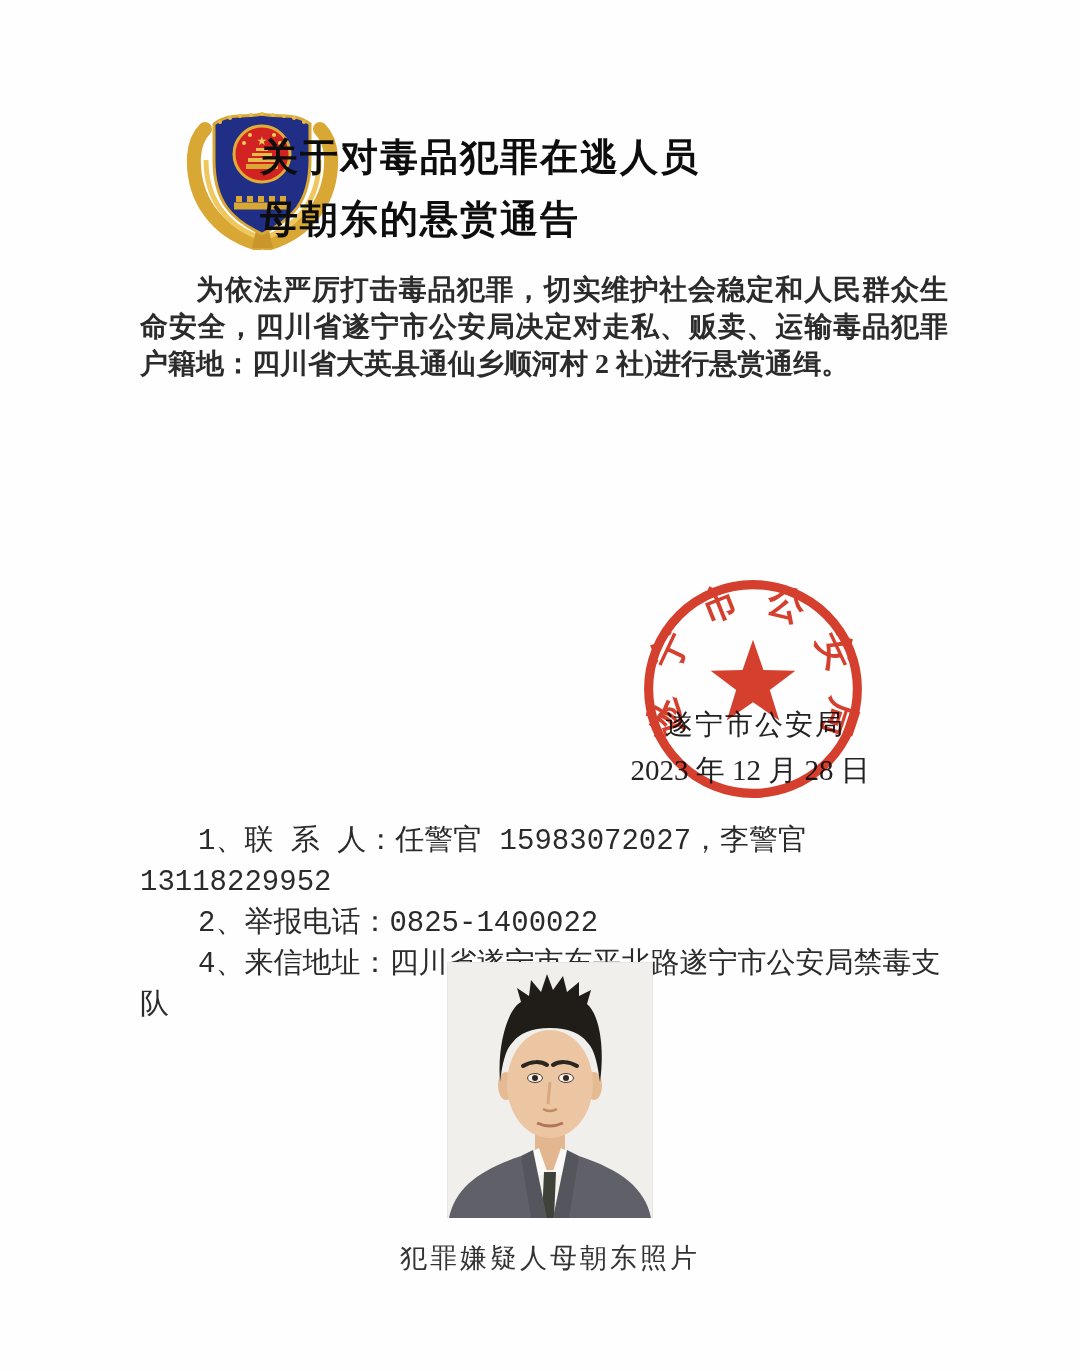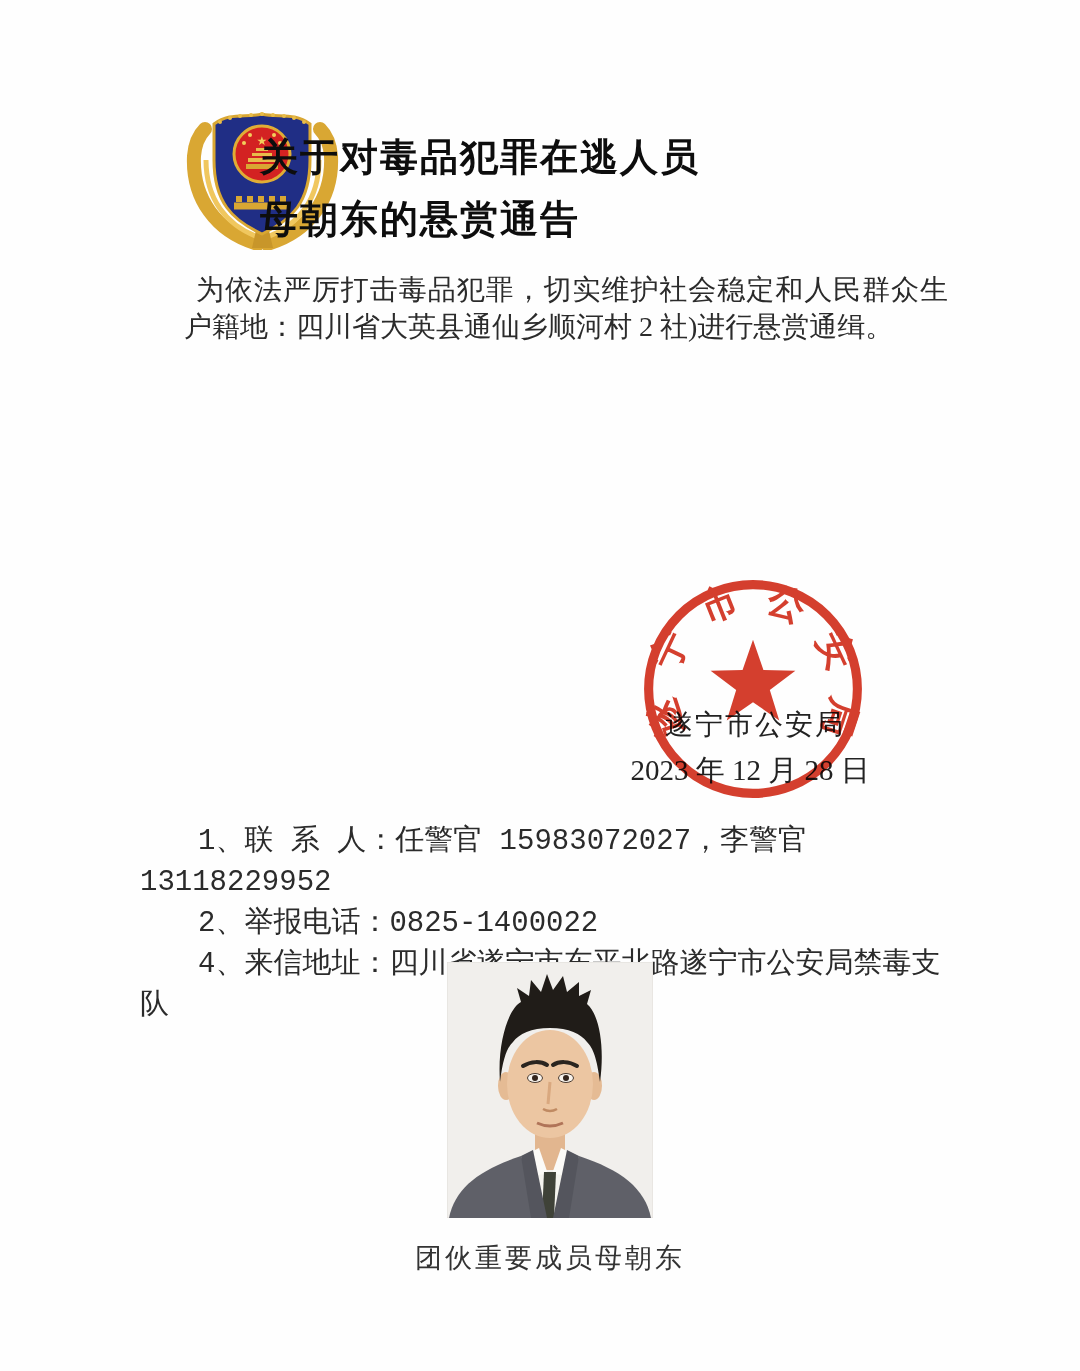--- a/index.html
+++ b/index.html
@@ -14,25 +14,25 @@
   .title-block {
     position:absolute; left:260px; top:126px; width:680px;
     text-align:left; font-family:"Liberation Sans", sans-serif;
     font-weight:bold; font-size:38px; line-height:62px; color:#0d0d0d;
     letter-spacing:2px;
   }
 
   
   .body-text {
     position:absolute; left:140px; top:271px; width:808px;
-    font-size:28px; line-height:37px; color:#2b2b2b;
+    font-size:28px; line-height:37px; color:#2b2b2b;font-weight:bold;
   }
   .body-line { text-align:justify; text-align-last:justify; }
   .body-line.first { padding-left:2em; }
-  .body-line.last { text-align-last:left;margin-left:44px; }
+  .body-line.last { text-align-last:left; }
 
   
   .issuer {
     position:absolute; left:615px; top:706px; width:280px;
     text-align:center; font-size:28px; color:#222; letter-spacing:2px;
   }
   .issue-date {
     position:absolute; left:600px; top:751px; width:300px;
     text-align:center; font-size:29px; color:#222;
   }
@@ -101,20 +101,21 @@
   </svg>
 
   <div class="title-block">
       <div class="title-line first">关于对毒品犯罪在逃人员</div>
       <div class="title-line last">母朝东的悬赏通告</div>
     </div>
 
   <div class="body-text">
     <div>
         <div class="body-line first">为依法严厉打击毒品犯罪，切实维护社会稳定和人民群众生</div>
+        <div class="body-line">命安全，四川省遂宁市公安局决定对走私、贩卖、运输毒品犯罪</div>
         <div class="body-line last">户籍地：四川省大英县通仙乡顺河村 2 社)进行悬赏通缉。</div>
       </div>
   </div>
 
   <div class="issuer">遂宁市公安局</div>
   <div class="issue-date">2023 年 12 月 28 日</div>
 
   <svg class="seal" viewBox="0 0 225 225" aria-hidden="true">
     <circle cx="112.5" cy="112.5" r="103" fill="none" stroke="#d2301e" stroke-width="9"></circle>
     <path id="sealArc" d="M41.8,145.5 A78,78 0 1 1 183.2,145.5" fill="none"></path>
@@ -166,15 +167,15 @@
     <ellipse cx="88" cy="116" rx="7.5" ry="4.5" fill="#f7f2ec" stroke="#4a3b30" stroke-width="1"></ellipse>
     <circle cx="88" cy="116" r="3" fill="#33241c"></circle>
     <ellipse cx="119" cy="116" rx="7.5" ry="4.5" fill="#f7f2ec" stroke="#4a3b30" stroke-width="1"></ellipse>
     <circle cx="119" cy="116" r="3" fill="#33241c"></circle>
 
     <path d="M103,120 L101,142" stroke="#d9a87f" stroke-width="3" fill="none"></path>
     <path d="M96,147 Q103,151 110,147" stroke="#c08a62" stroke-width="2.5" fill="none"></path>
     <path d="M90,161 Q103,167 116,161" stroke="#b07458" stroke-width="3" fill="none"></path>
   </svg>
 
-  <div class="caption">团伙重要成员母朝东</div>
+  <div class="caption">犯罪嫌疑人母朝东照片</div>
 
 </div>
 
 </body></html>

